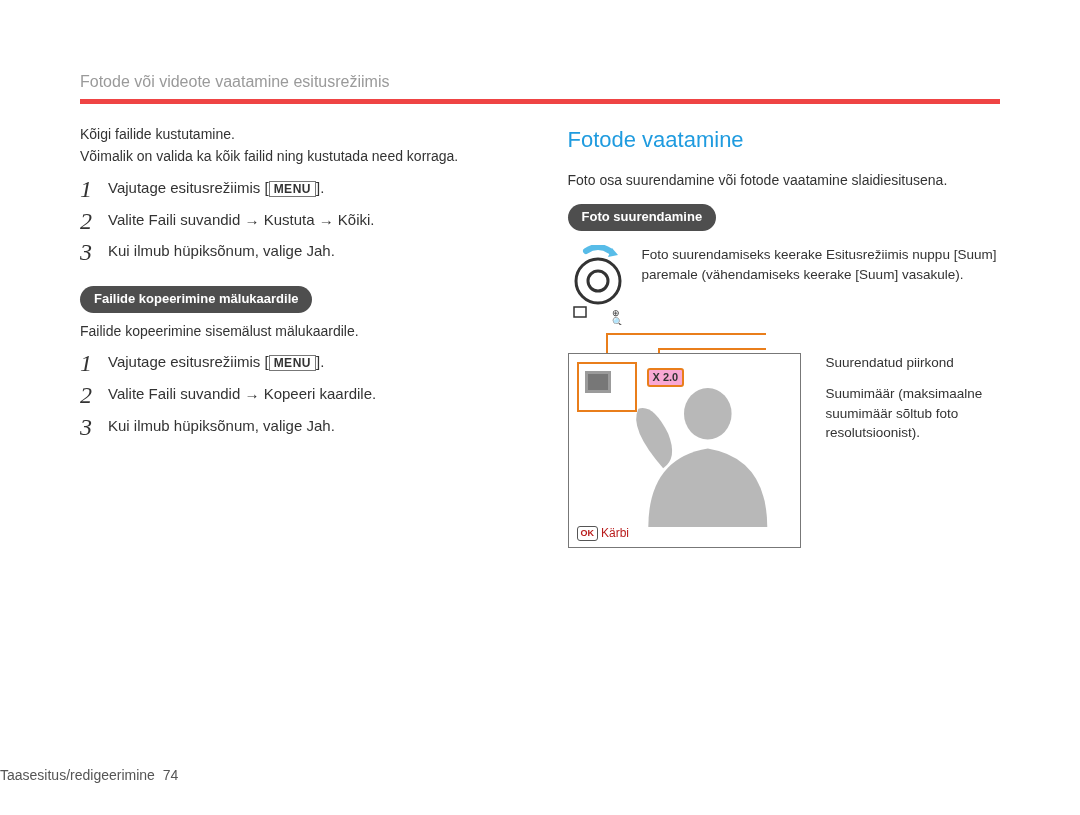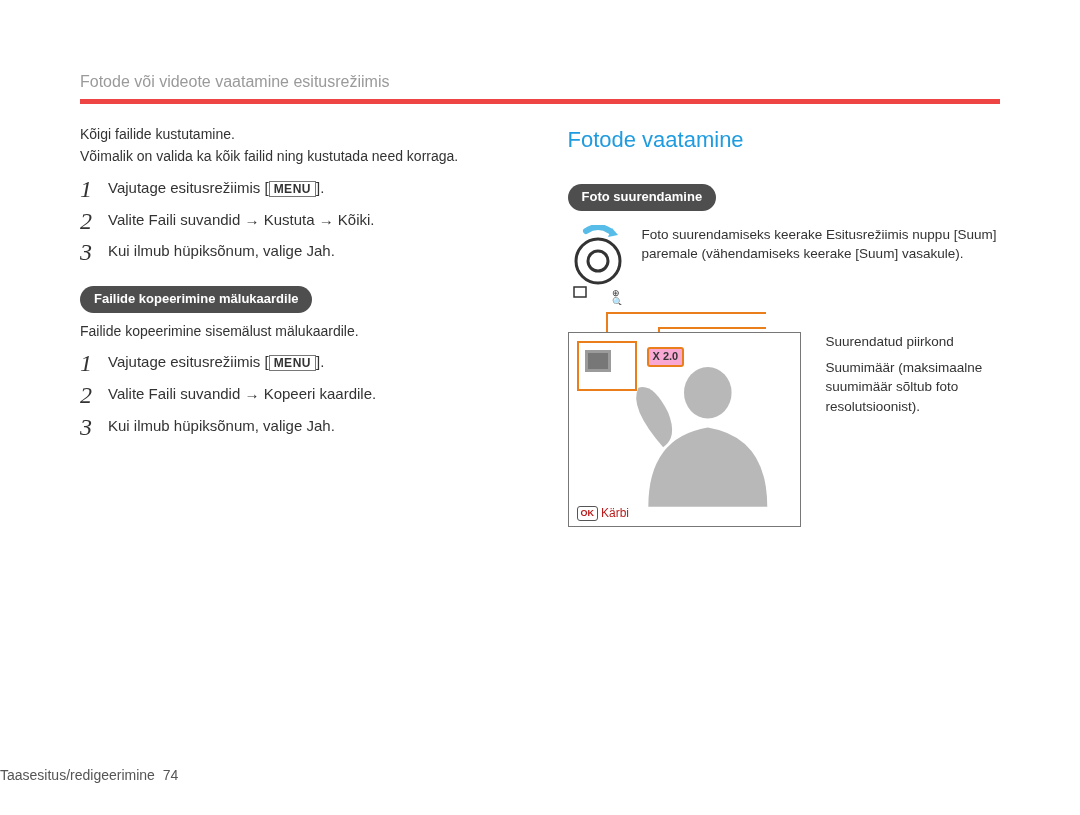--- a/index.html
+++ b/index.html
@@ -24,21 +24,21 @@
   .thumb{position:absolute;left:8px;top:8px;width:60px;height:50px;border:2px solid #e97e1b}
   .thumb-inner{position:absolute;left:6px;top:7px;width:26px;height:22px;background:#9b9b9b}
   .thumb-inner::before{content:"";position:absolute;left:3px;top:3px;width:20px;height:16px;background:#777}
   .badge{position:absolute;left:78px;top:14px;border:2px solid #e97e1b;border-radius:3px;padding:0 4px;font-size:11px;font-weight:bold;color:#333;background:#f9a8d4}
   .crop{position:absolute;left:8px;bottom:4px;font-size:12px;color:#b91c1c;display:flex;gap:3px;align-items:center}
   .okicon{display:inline-block;border:1.5px solid #555;border-radius:3px;font-size:9px;padding:0 3px;font-weight:bold}
   .l1{position:absolute;left:38px;top:-20px;width:2px;height:28px;background:#e97e1b}
   .l1h{position:absolute;left:38px;top:-20px;width:160px;height:2px;background:#e97e1b}
   .l2{position:absolute;left:90px;top:-5px;width:2px;height:21px;background:#e97e1b}
   .l2h{position:absolute;left:90px;top:-5px;width:108px;height:2px;background:#e97e1b}
-  .labels{flex:1;font-size:13.5px;display:flex;flex-direction:column;gap:6px;padding-top:0}
+  .labels{flex:1;font-size:13.5px;display:flex;flex-direction:column;gap:12px;padding-top:0}
   .footer{position:absolute;left:0;right:0;bottom:30px;text-align:left;font-size:14px;color:#555}
   .smallp{font-size:14px;margin-top:2px}
 </style>
 </head>
 <body>
 
 <div class="header">Fotode või videote vaatamine esitusrežiimis</div>
 
 <div class="cols">
 
@@ -69,20 +69,21 @@
         <span>Valite </span><span class="bold">Faili suvandid → Kopeeri kaardile</span><span>.</span>
       </li>
       <li>
         <span>Kui ilmub hüpiksõnum, valige </span><span class="bold">Jah</span><span>.</span>
       </li>
     </ol>
   </div>
 
   <div class="col">
     <div class="h2">Fotode vaatamine</div>
+    <div class="smallp">Foto osa suurendamine või fotode vaatamine slaidiesitusena.</div>
     <div class="pill">Foto suurendamine</div>
 
     <div class="inoutblock">
       <div class="knob">
         <svg viewBox="0 0 60 80" width="60" height="80">
           <path d="M18 6 Q30 -2 42 6" fill="none" stroke="#58bce8" stroke-width="6" stroke-linecap="round"></path>
           <polygon points="44,3 50,10 40,12" fill="#58bce8"></polygon>
           <circle cx="30" cy="36" r="22" fill="none" stroke="#333" stroke-width="3"></circle>
           <circle cx="30" cy="36" r="10" fill="none" stroke="#333" stroke-width="3"></circle>
           <rect x="6" y="62" width="12" height="10" fill="none" stroke="#333" stroke-width="1.5"></rect>

